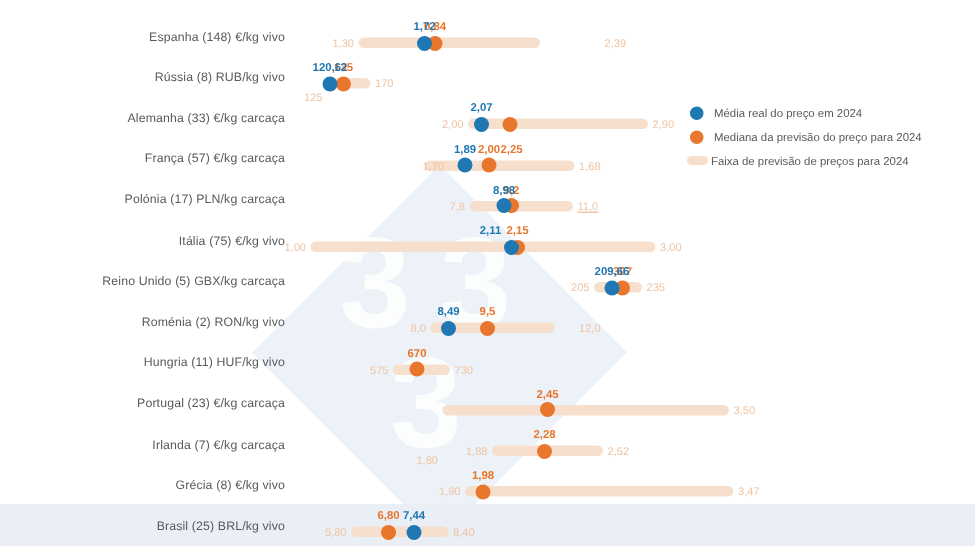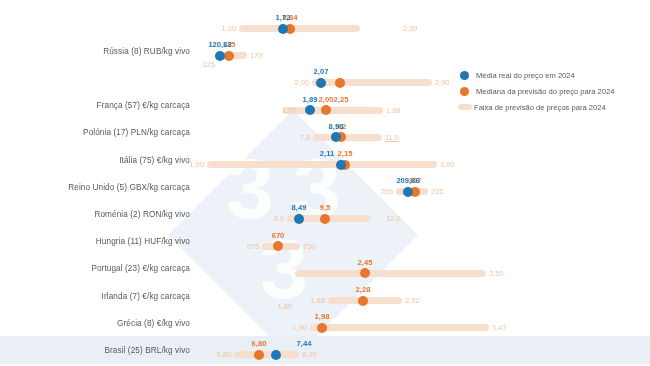--- a/index.html
+++ b/index.html
@@ -76,20 +76,21 @@
     </g>
     <g fill="#ffffff" opacity="0.85" font-family="Liberation Sans, sans-serif" font-weight="bold" font-size="86">
       <text x="58" y="108">3</text>
       <text x="125" y="108">3</text>
       <text x="92" y="188">3</text>
     </g>
   </svg>
 
   <div class="rows" id="rows-container">
       <div class="row" style="top: 10px;">
+        <div class="row-label">Espanha (148) €/kg vivo</div>
         <div class="plot">
           <div class="bar" style="left: 43px; width: 121px;"></div>
           <div class="endlbl lo" style="left: 43px;">1,30</div>
           <div class="endlbl hi" style="left: 164px; margin-left: 40px;">2,39</div>
           <div class="dot orange" style="left: 94px;"></div>
           <div class="ptlbl orange" style="left: 94px;">0,84</div>
           <div class="dot blue" style="left: 87px;"></div>
           <div class="ptlbl blue" style="left: 87px;">1,72</div>
         </div>
       </div>
@@ -99,20 +100,21 @@
           <div class="bar" style="left: 22px; width: 29px;"></div>
           <div class="endlbl lo below" style="left: 22px;">125</div>
           <div class="endlbl hi" style="left: 51px;">170</div>
           <div class="dot orange" style="left: 33px;"></div>
           <div class="ptlbl orange" style="left: 33px;">135</div>
           <div class="dot blue" style="left: 24px;"></div>
           <div class="ptlbl blue" style="left: 24px;">120,62</div>
         </div>
       </div>
       <div class="row" style="top: 64.4px;">
+        <div class="row-label">Alemanha (33) €/kg carcaça</div>
         <div class="plot">
           <div class="bar" style="left: 116px; width: 120px;"></div>
           <div class="endlbl lo" style="left: 116px;">2,00</div>
           <div class="endlbl hi" style="left: 236px;">2,90</div>
           <div class="dot orange" style="left: 144px;"></div>
           <div class="ptlbl orange" style="left: 145px; margin-top: 28px;">2,25</div>
           <div class="dot blue" style="left: 125px;"></div>
           <div class="ptlbl blue" style="left: 125px;">2,07</div>
         </div>
       </div>
@@ -218,21 +220,21 @@
       </div>
       <div class="row highlight" style="top: 336.4px; text-align: center;">
         <div class="row-label">Brasil (25) BRL/kg vivo</div>
         <div class="plot">
           <div class="bar" style="left: 38px; width: 65px;"></div>
           <div class="endlbl lo" style="left: 38px;">5,80</div>
           <div class="endlbl hi" style="left: 103px;">8,40</div>
           <div class="dot orange" style="left: 63px;"></div>
           <div class="ptlbl orange" style="left: 63px;">6,80</div>
           <div class="dot blue" style="left: 80px;"></div>
-          <div class="ptlbl blue" style="left: 80px; margin-left: 28px;">7,44</div>
+          <div class="ptlbl blue" style="left: 80px;">7,44</div>
         </div>
       </div>
     </div>
 
   <div class="legend">
     <div class="legend-item">
       <span class="legend-marker blue"></span>
       <span class="legend-text">Média real do preço em 2024</span>
     </div>
     <div class="legend-item">

